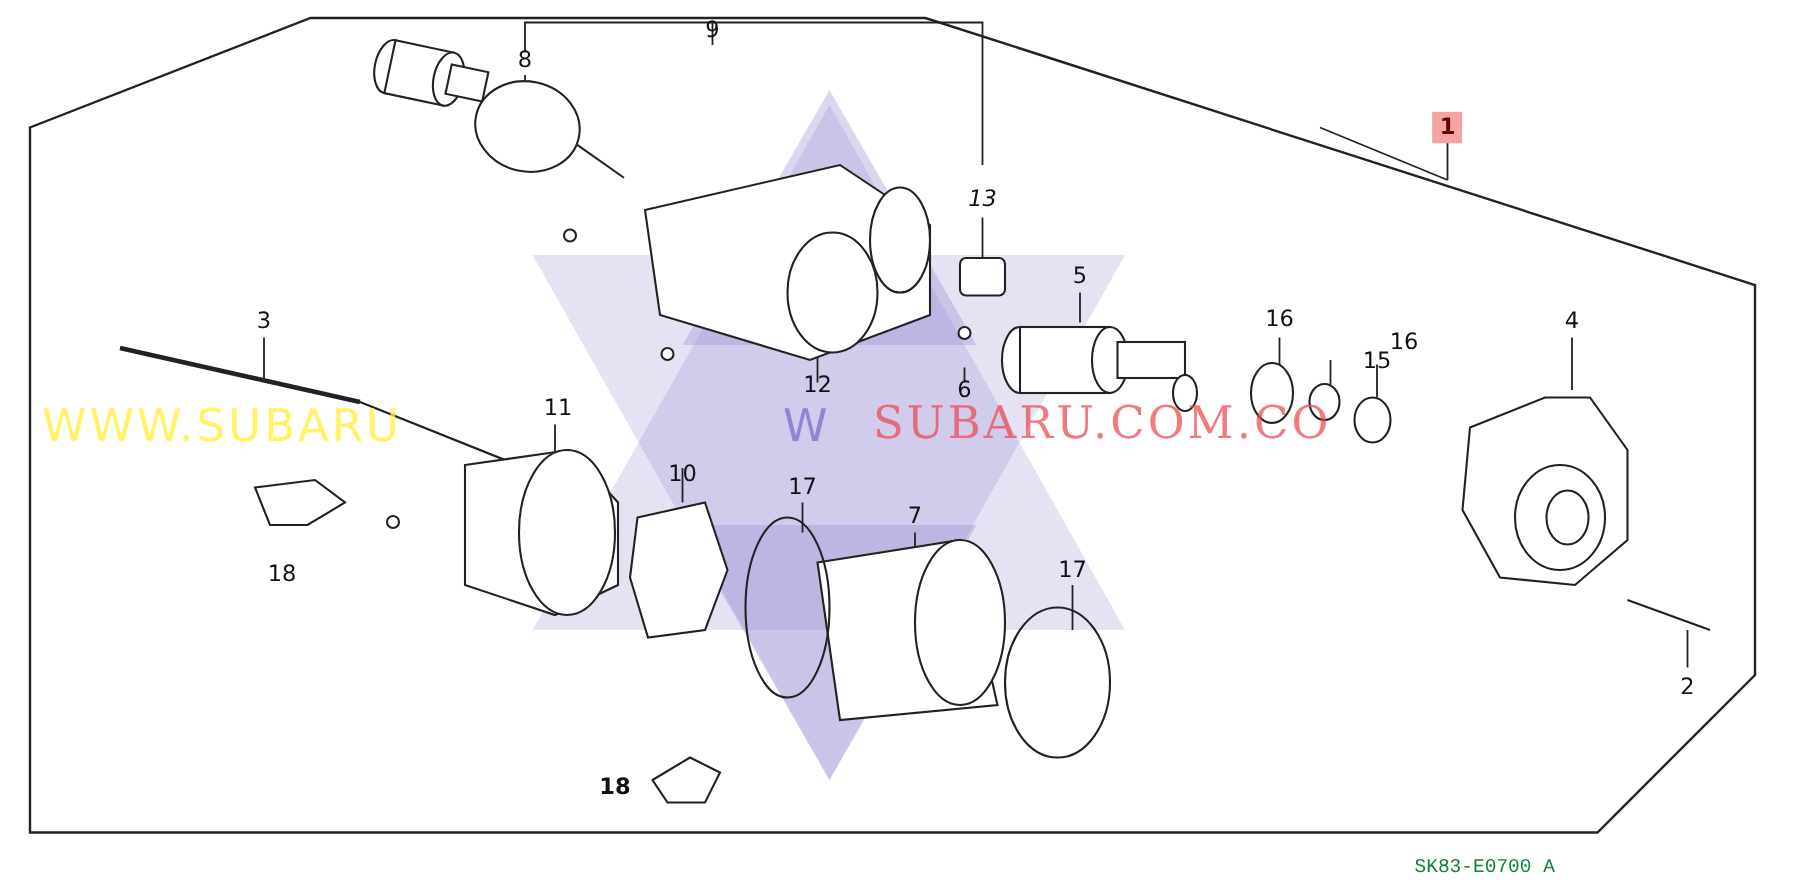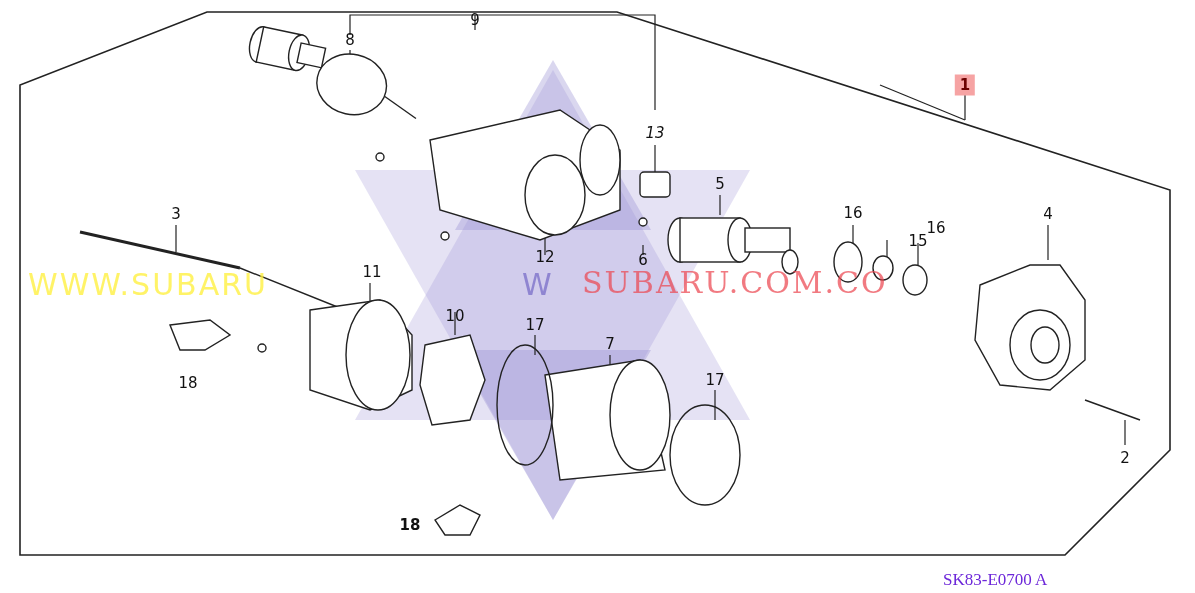--- a/index.html
+++ b/index.html
@@ -4,21 +4,21 @@
 <style>
   html,body{margin:0;padding:0;background:#ffffff;}
   body{width:1195px;height:593px;position:relative;overflow:hidden;font-family:"Liberation Sans",sans-serif;}
   #canvas{position:absolute;left:0;top:0;width:1195px;height:593px;}
   .callout{position:absolute;font-family:"DejaVu Sans",sans-serif;font-size:15px;color:#111;line-height:1;transform:translate(-50%,-50%);white-space:nowrap;}
   .callout.boxed{background:#f6a3a3;padding:3px 5px;color:#6b0000;font-weight:bold;}
   .wm{position:absolute;font-family:"DejaVu Serif",serif;font-weight:normal;font-size:30px;letter-spacing:2px;line-height:1;white-space:nowrap;}
   .wm1{left:28px;top:270px;color:rgba(255,240,60,0.78);font-family:"DejaVu Sans",sans-serif;}
   .wm2{left:522px;top:270px;color:rgba(120,110,200,0.75);font-family:"DejaVu Sans",sans-serif;}
   .wm3{left:582px;top:268px;color:rgba(235,70,80,0.72);}
-  .code{position:absolute;left:943px;top:570px;font-family:Liberation Serif, serif;font-size:17px;color:#6d28d9;}
+  .code{position:absolute;left:943px;top:570px;font-family:Liberation Mono, monospace;font-size:13px;color:#15803d;}
 </style>
 </head>
 <body>
 
 <svg id="canvas" viewBox="0 0 1195 593" xmlns="http://www.w3.org/2000/svg">
 
   <g fill="rgba(150,140,210,0.35)">
     <polygon points="553,60 455,230 651,230"></polygon>
     <polygon points="553,520 455,350 651,350"></polygon>
     <polygon points="355,170 750,170 553,520" fill="rgba(150,140,210,0.25)"></polygon>

